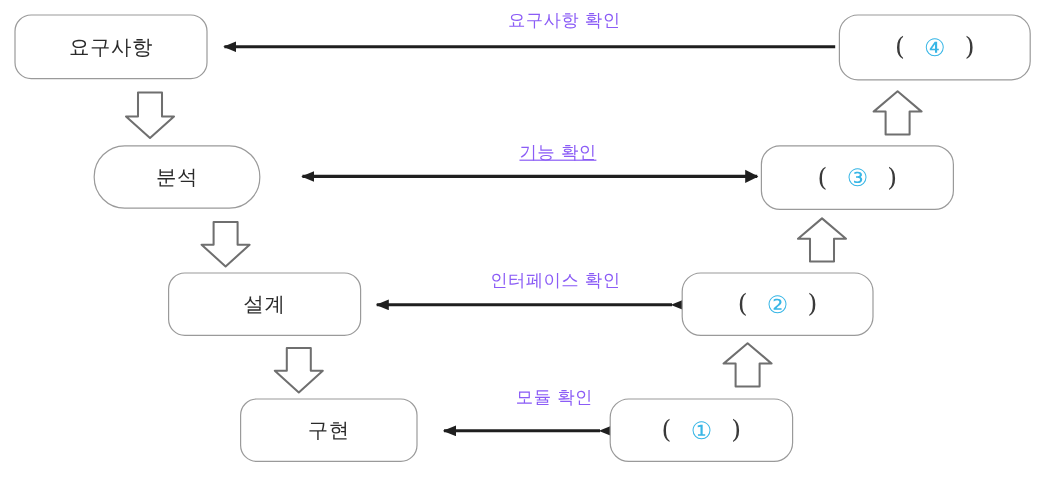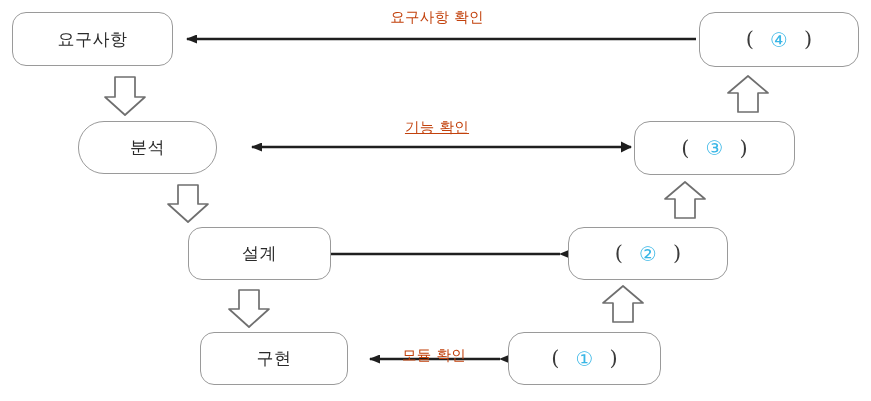--- a/index.html
+++ b/index.html
@@ -60,23 +60,23 @@
   }
   .circled-num {
     font-size: 20px;
     line-height: 1;
     color: #38b6e6;
     font-family: "DejaVu Sans", "Liberation Sans", sans-serif;
   }
   .conn-label {
     position: absolute;
     font-size: 14.5px;
-    color: #c2410c;
+    color: #8b5cf6;
     white-space: nowrap;
-    text-align: center;
+    text-align: right;
     letter-spacing: 0.3px;
   }
   .svg-layer {
     position: absolute;
     left: 0;
     top: 0;
     width: 871px;
     height: 401px;
     pointer-events: none;
   }
@@ -135,21 +135,21 @@
   </svg>
 
   <div class="stage-box" style="left:12px; top:12px; width:161px; height:54px;">
     <span class="stage-label">요구사항</span>
   </div>
 
   <div class="stage-box" style="left:78px; top:121px; width:139px; height:53px;border-radius:26px;">
     <span class="stage-label">분석</span>
   </div>
 
-  <div class="stage-box" style="left:140px; top:227px; width:143px; height:53px;margin-left:48px;">
+  <div class="stage-box" style="left:140px; top:227px; width:161px; height:53px;">
     <span class="stage-label">설계</span>
   </div>
 
   <div class="stage-box" style="left:200px; top:332px; width:148px; height:53px;">
     <span class="stage-label">구현</span>
   </div>
 
   <div class="blank-box" style="left:699px; top:12px; width:160px; height:55px;">
     <span class="blank-inner">
       <span class="paren">(</span>
@@ -179,16 +179,17 @@
       <span class="paren">(</span>
       <span class="circled-num">①</span>
       <span class="paren">)</span>
     </span>
   </div>
 
   <div class="conn-label" style="left:357px; top:8px; width:160px;">요구사항 확인</div>
 
   <div class="conn-label" style="left:377px; top:118px; width:120px;text-decoration:underline;">기능 확인</div>
 
+  <div class="conn-label" style="left:357px; top:224px; width:160px;">인터페이스 확인</div>
 
-  <div class="conn-label" style="left:374px; top:346px; width:120px;">모듈 확인</div>
+  <div class="conn-label" style="left:374px; top:322px; width:120px;">모듈 확인</div>
 
 </div>
 
 </body></html>

